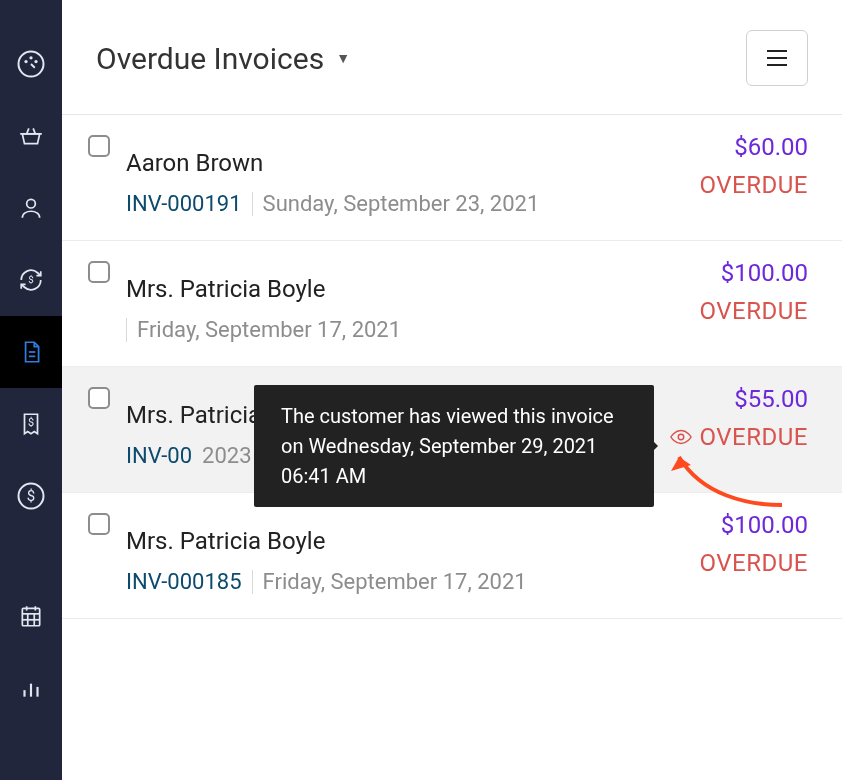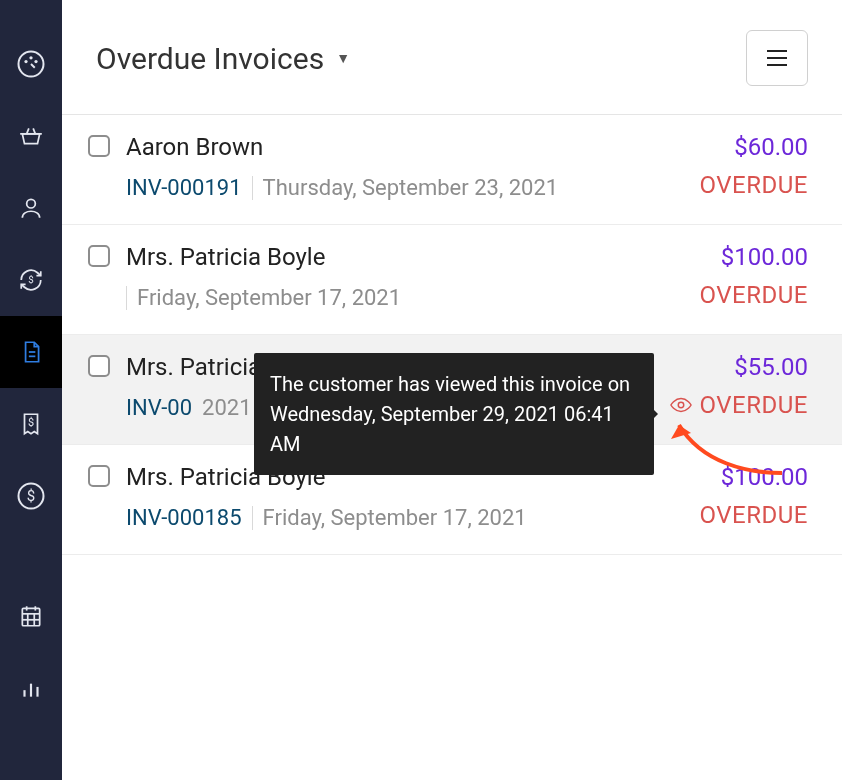--- a/index.html
+++ b/index.html
@@ -91,21 +91,21 @@
   .checkbox {
     width: 22px; height: 22px;
     border: 2px solid #8d8d8d;
     border-radius: 5px;
     background: #fff;
     margin-top: 2px;
     flex-shrink: 0;
     cursor: pointer;
   }
 
-  .row-main { flex: 1; min-width: 0; }
+  .row-main { flex: 1; min-width: 0; margin-top: 16px; }
   .customer {
     font-size: 24px;
     color: #222;
     margin-bottom: 10px;
   }
   .meta-line {
     font-size: 22px;
     display: flex;
     flex-wrap: wrap;
     align-items: center;
@@ -144,21 +144,21 @@
     letter-spacing: 0.5px;
     color: #d9534f;
   }
 
   .tooltip {
     position: absolute;
     background: #222;
     color: #fff;
     font-size: 20px;
     line-height: 1.5;
-    padding: 16px 16px;
+    padding: 16px 27px;
     border-radius: 2px;
     max-width: 400px;
     z-index: 10;
   }
   .tooltip:after {
     content: "";
     position: absolute;
     right: -14px;
     top: 50%;
     margin-top: -10px;
@@ -266,21 +266,21 @@
 
   <div class="list">
 
     <div class="row">
       <div class="checkbox"></div>
       <div class="row-main">
         <div class="customer">Aaron Brown</div>
         <div class="meta-line">
           <span class="inv-no">INV-000191</span>
           <span class="divider"></span>
-          <span class="date">Thursday, September 23, 2021</span>
+          <span class="date">Sunday, September 23, 2021</span>
         </div>
       </div>
       <div class="row-right">
         <div class="amount">$60.00</div>
         <div class="status-line">
           <span class="status">OVERDUE</span>
         </div>
       </div>
     </div>
 
@@ -300,21 +300,21 @@
         </div>
       </div>
     </div>
 
     <div class="row hovered" style="position:relative;">
       <div class="checkbox"></div>
       <div class="row-main">
         <div class="customer">Mrs. Patricia Boyle</div>
         <div class="meta-line">
           <span class="inv-no">INV-00</span>
-          <span class="date">2021</span>
+          <span class="date">2023</span>
         </div>
       </div>
       <div class="row-right">
         <div class="amount">$55.00</div>
         <div class="status-line">
           <span class="eye-icon">
             <svg viewBox="0 0 24 16" fill="none" stroke="currentColor" stroke-width="1.6">
               <path d="M1 8s4-7 11-7 11 7 11 7-4 7-11 7S1 8 1 8z"></path>
               <circle cx="12" cy="8" r="3"></circle>
             </svg>

